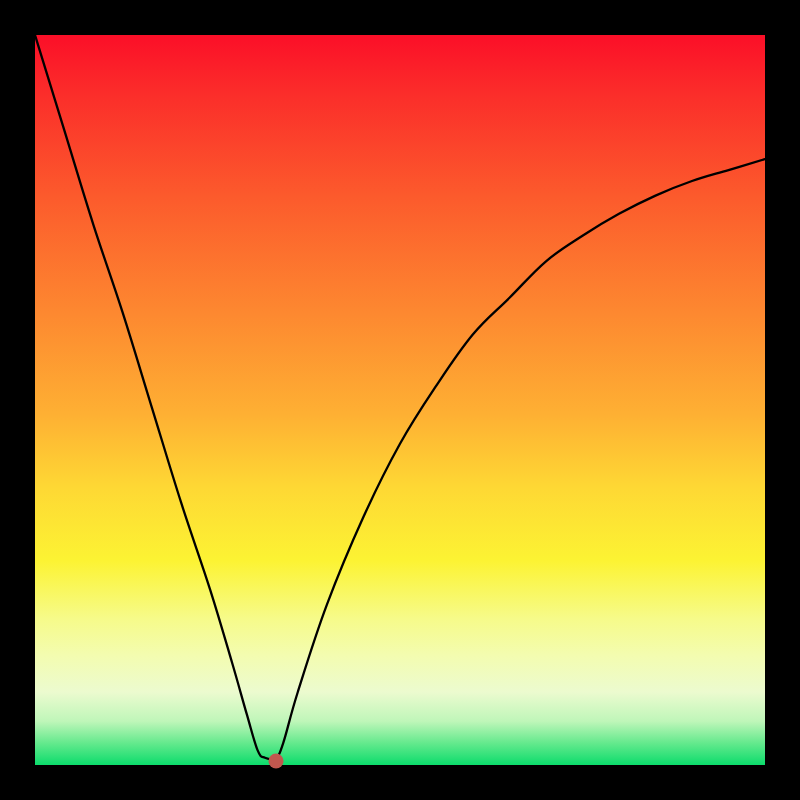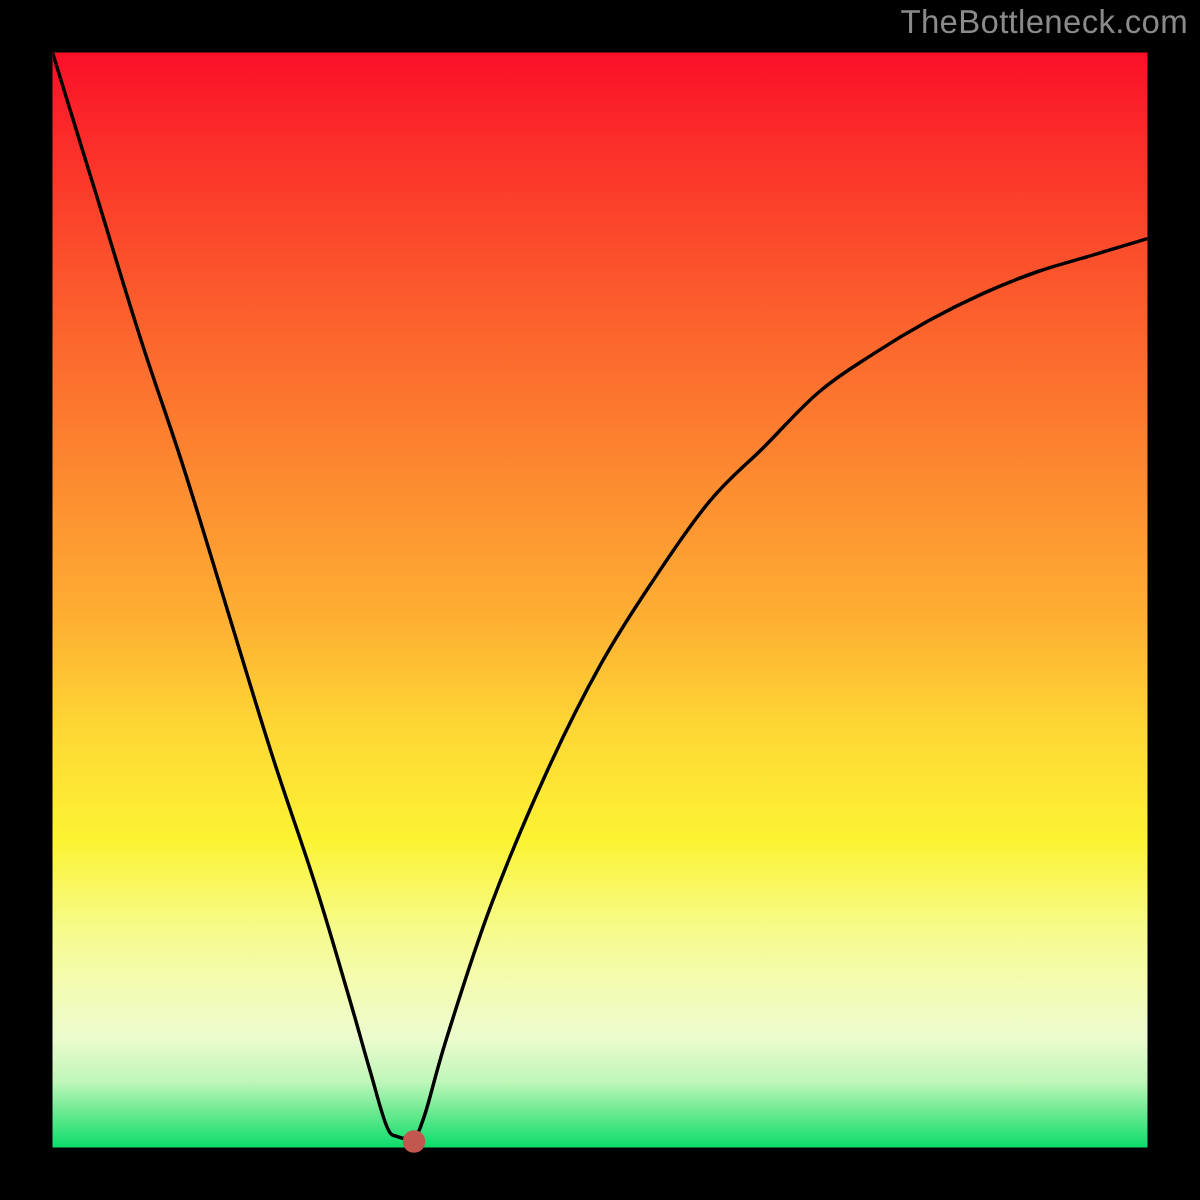--- a/index.html
+++ b/index.html
@@ -64,20 +64,19 @@
     border-radius: 50%;
     background: #c1574e;
     transform: translate(-50%, -50%);
     z-index: 3;
   }
 </style>
 </head>
 <body>
 
 <div class="frame">
-  <div class="watermark">TheBottleneck.com</div>
   <div class="plot">
     <svg class="curve" viewBox="0 0 730 730" preserveAspectRatio="none">
       <path id="curve-path" fill="none" stroke="#000" stroke-width="2.3" stroke-linejoin="round" stroke-linecap="round" d="M 0.00 0.00 C 5.26 17.08, 18.69 60.74, 29.20 94.90 C 39.71 129.06, 47.89 156.95, 58.40 189.80 C 68.91 222.65, 77.09 244.55, 87.60 277.40 C 98.11 310.25, 106.29 338.14, 116.80 372.30 C 127.31 406.46, 135.49 434.35, 146.00 467.20 C 156.51 500.05, 166.00 525.89, 175.20 554.80 C 184.40 583.71, 190.53 605.46, 197.10 627.80 C 203.67 650.14, 207.10 663.13, 211.70 678.90 C 216.30 694.67, 219.37 707.52, 222.65 715.40 C 225.94 723.28, 226.66 721.39, 229.95 722.70 C 233.23 724.01, 237.62 725.33, 240.90 722.70 C 244.19 720.07, 244.26 719.93, 248.20 708.10 C 252.14 696.27, 254.92 681.97, 262.80 657.00 C 270.68 632.03, 280.17 600.94, 292.00 569.40 C 303.83 537.86, 315.36 510.71, 328.50 481.80 C 341.64 452.89, 351.86 432.45, 365.00 408.80 C 378.14 385.15, 388.36 370.11, 401.50 350.40 C 414.64 330.69, 424.86 315.07, 438.00 299.30 C 451.14 283.53, 461.36 275.94, 474.50 262.80 C 487.64 249.66, 497.86 237.47, 511.00 226.30 C 524.14 215.13, 534.36 209.29, 547.50 200.75 C 560.64 192.21, 570.86 186.08, 584.00 178.85 C 597.14 171.62, 607.36 166.51, 620.50 160.60 C 633.64 154.69, 643.86 150.60, 657.00 146.00 C 670.14 141.40, 680.36 138.99, 693.50 135.05 C 706.64 131.11, 723.43 126.07, 730.00 124.10"></path>
     </svg>
     <div class="marker" id="marker" style="left: 240.9px; top: 726.35px; background: rgb(193, 87, 78);"></div>
   </div>
 </div>
 
 </body></html>

